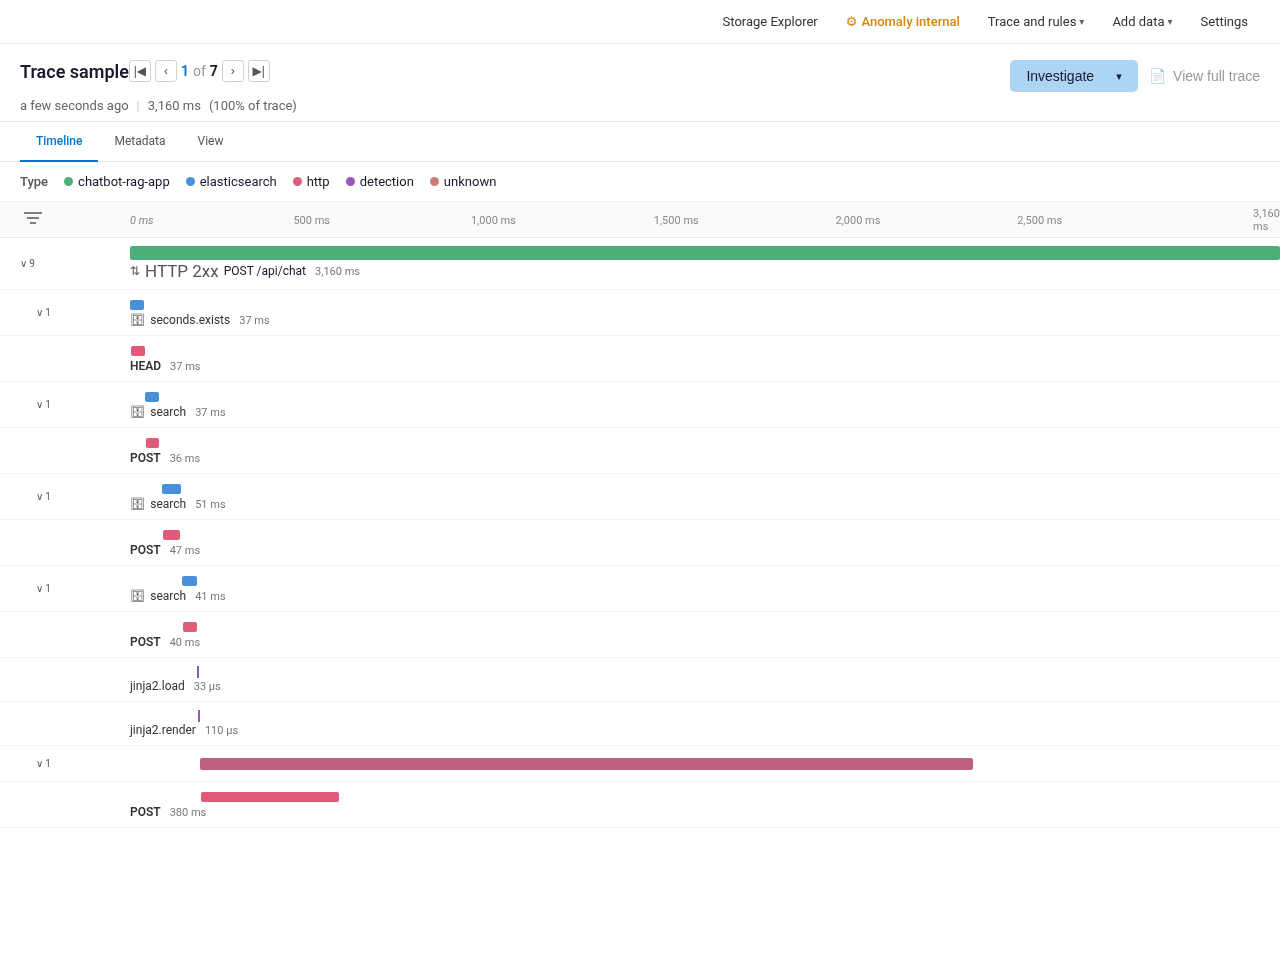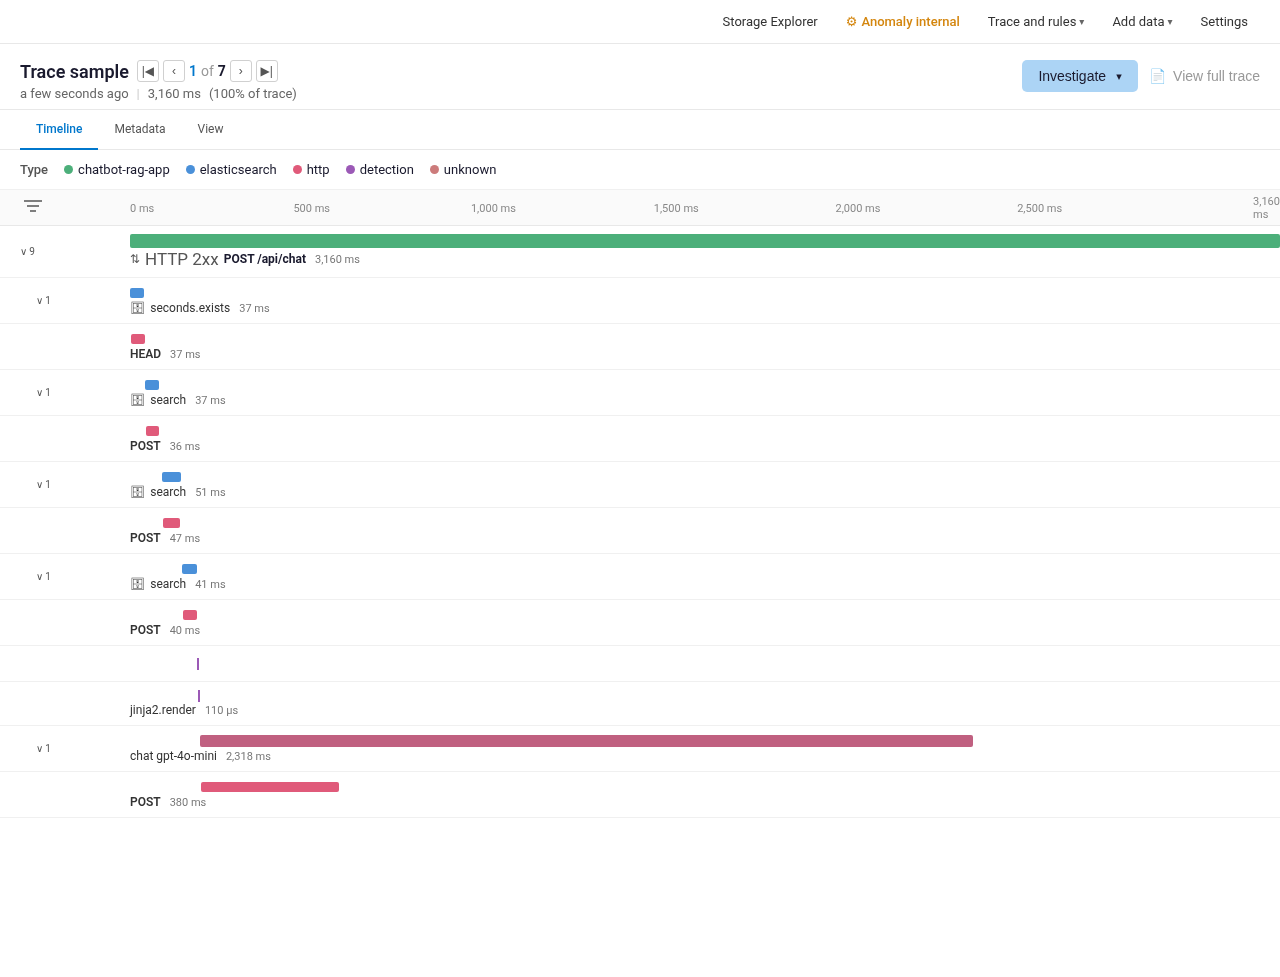--- a/index.html
+++ b/index.html
@@ -36,22 +36,22 @@
       padding: 16px 20px 8px;
       border-bottom: 1px solid #e8e8e8;
       display: flex;
       align-items: flex-start;
       justify-content: space-between;
     }
     .trace-header-left {}
     .trace-title-row {
       display: flex;
       align-items: center;
-      gap: 8px;
-      margin-bottom: 4px;
+      gap: 0;
+      margin-bottom: 16px;
     }
     .trace-title {
       font-size: 18px;
       font-weight: 600;
       color: #1a1a2e;
     }
     .trace-nav {
       display: flex;
       align-items: center;
       gap: 4px;
@@ -95,21 +95,21 @@
       background: #acd4f5;
       border: none;
       border-radius: 5px;
       padding: 8px 16px;
       font-size: 14px;
       font-weight: 500;
       color: #1a1a2e;
       cursor: pointer;
       display: flex;
       align-items: center;
-      gap: 10px;
+      gap: 22px;
     }
     .view-full-trace-btn {
       background: none;
       border: none;
       color: #999;
       font-size: 14px;
       cursor: pointer;
       display: flex;
       align-items: center;
       gap: 6px;
@@ -198,21 +198,21 @@
       height: 100%;
     }
     .time-marker {
       position: absolute;
       font-size: 11px;
       color: #888;
       transform: translateX(-50%);
       top: 50%;
       transform: translate(-50%, -50%);
     }
-    .time-marker:first-child { transform: translate(0, -50%); left: 0 !important; }
+    .time-marker:first-child { transform: translate(0, -50%); left: 0 !important; font-style: italic; }
     .time-marker:last-child { transform: translate(-100%, -50%); }
 
     
     .trace-row {
       display: flex;
       align-items: stretch;
       border-bottom: 1px solid #f0f0f0;
       min-height: 36px;
     }
     .row-left {
@@ -389,21 +389,21 @@
       </div>
     </div>
     <div class="row-right">
       <div class="two-line-content">
         <div class="bar-line">
           <div class="row-bar" style="left:0%;width:100%;background:#4caf7a;height:14px;top:0;"></div>
         </div>
         <div class="label-line">
           <span style="color:#555;">⇅</span>
           <span style="color:#555;font-size:17px;">HTTP 2xx</span>
-          <span style="font-weight:700;color:#1a1a2e;">POST /api/chat</span>
+          <span style="font-weight:400;color:#1a1a2e;">POST /api/chat</span>
           <span class="row-duration">3,160 ms</span>
         </div>
       </div>
     </div>
   </div>
 
   <div class="trace-row">
     <div class="row-left">
       <div class="row-expand" style="padding-left:16px;">
         <span>∨</span>
@@ -548,20 +548,24 @@
     </div>
   </div>
 
   <div class="trace-row">
     <div class="row-left"></div>
     <div class="row-right">
       <div class="two-line-content">
         <div class="bar-line" style="position:relative;height:12px;">
           <div style="position:absolute;left:5.85%;width:2px;height:12px;background:#9b59b6;"></div>
         </div>
+        <div class="label-line indent-2">
+          <span>jinja2.load</span>
+          <span class="row-duration">33 μs</span>
+        </div>
       </div>
     </div>
   </div>
 
   <div class="trace-row">
     <div class="row-left"></div>
     <div class="row-right">
       <div class="two-line-content">
         <div class="bar-line" style="position:relative;height:12px;">
           <div style="position:absolute;left:5.95%;width:2px;height:12px;background:#9b59b6;"></div>
@@ -579,24 +583,20 @@
       <div class="row-expand" style="padding-left:16px;">
         <span>∨</span>
         <span>1</span>
       </div>
     </div>
     <div class="row-right">
       <div class="two-line-content">
         <div class="bar-line">
           <div class="row-bar" style="left:6.1%;width:67.2%;background:#c06080;height:12px;top:1px;"></div>
         </div>
-        <div class="label-line indent-1">
-          <span>chat gpt-4o-mini</span>
-          <span class="row-duration">2,318 ms</span>
-        </div>
       </div>
     </div>
   </div>
 
   <div class="trace-row">
     <div class="row-left"></div>
     <div class="row-right">
       <div class="two-line-content">
         <div class="bar-line">
           <div class="row-bar" style="left:6.2%;width:12%;background:#e05a7a;height:10px;top:2px;min-width:24px;"></div>

